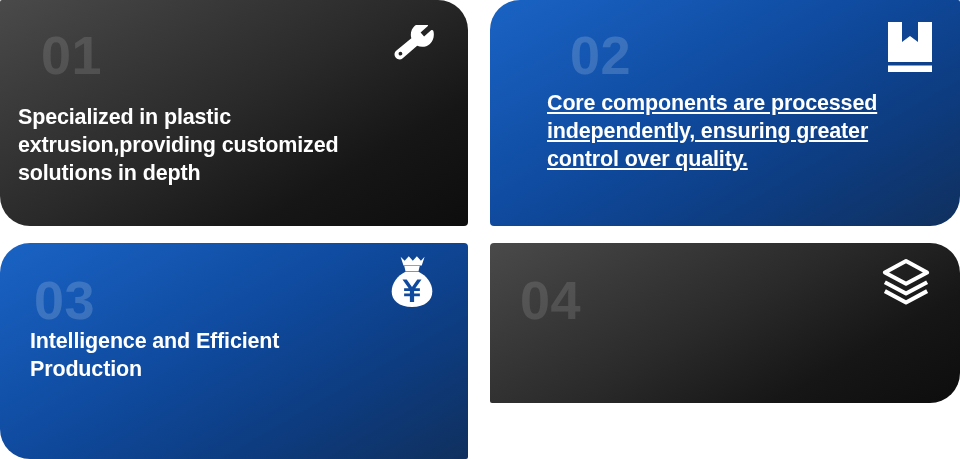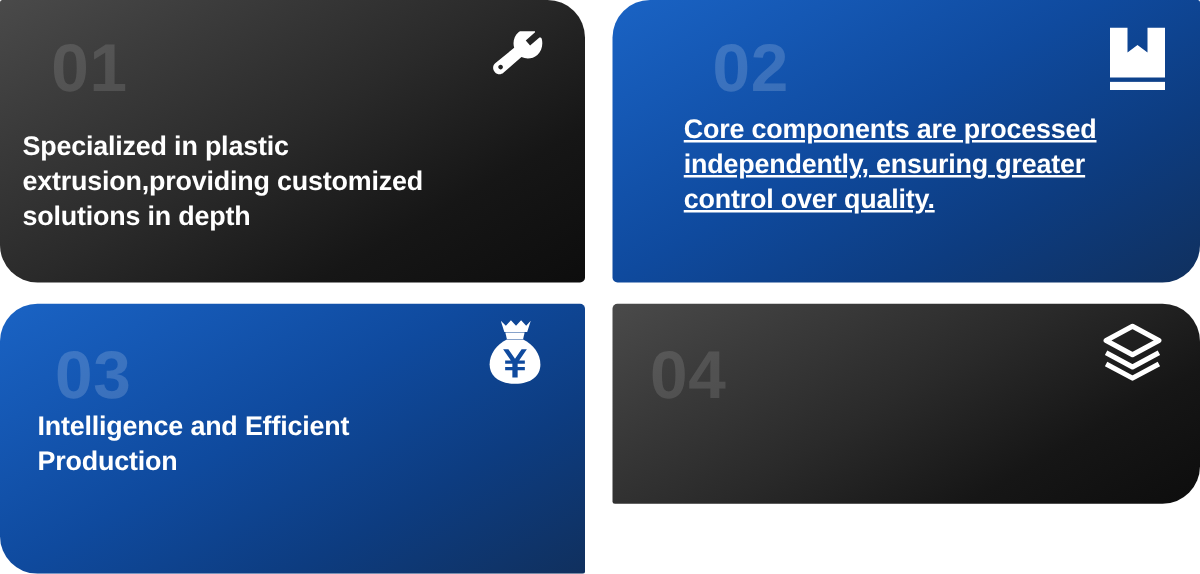--- a/index.html
+++ b/index.html
@@ -62,21 +62,21 @@
     letter-spacing: 0.5px;
     line-height: 1;
     user-select: none;
   }
   .theme-dark .card-index { color: rgba(255,255,255,0.12); }
   .theme-blue .card-index { color: rgba(255,255,255,0.17); }
 
   .card-1 .card-index,
   .card-2 .card-index { left: 18px; top: 28px; margin-left: 23px; }
   .card-3 .card-index,
-  .card-4 .card-index { left: 44px; top: 30px; }
+  .card-4 .card-index { left: 34px; top: 30px; }
   .card-2 .card-index { left: 22px; }
   .card-4 .card-index { left: 30px; }
 
   
   .card-text {
     position: absolute;
     left: 18px;
     right: 16px;
     color: #ffffff;
     font-size: 21.5px;

